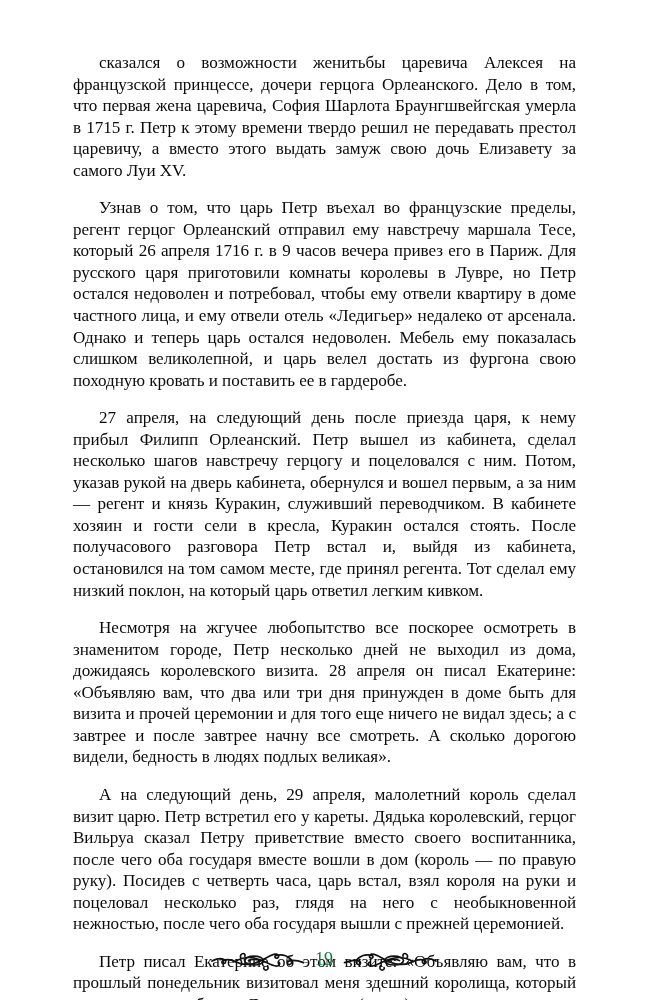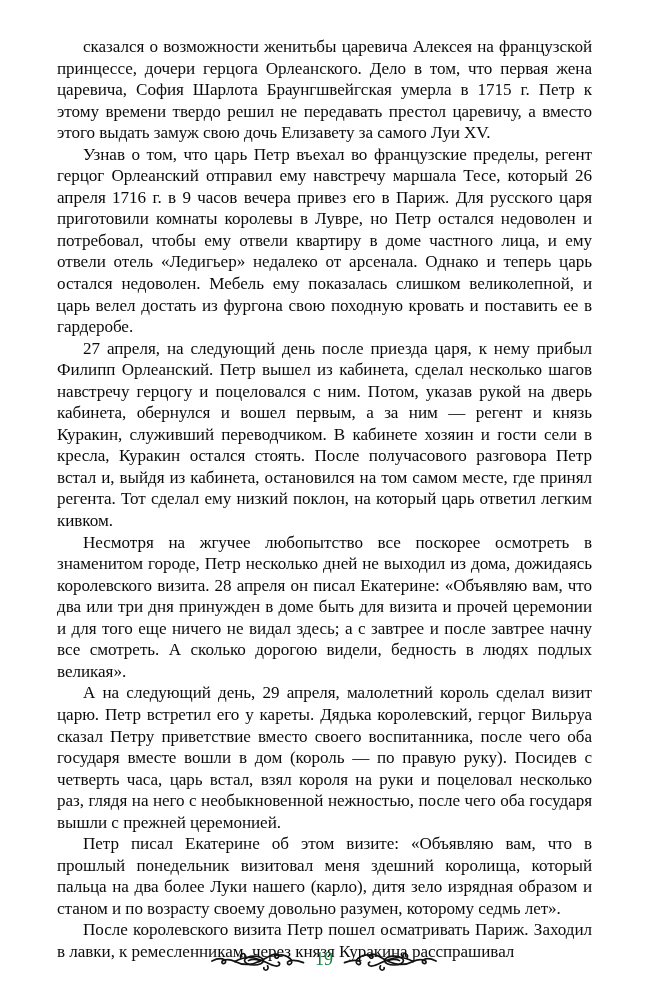--- a/index.html
+++ b/index.html
@@ -27,21 +27,21 @@
   }
 
   .text-column {
     position: absolute;
     left: 57px;
     top: 36px;
     width: 535px;
   }
 
   .para {
-    margin: 0;
+    margin: 16px;
     text-align: justify;
     text-justify: inter-word;
     text-indent: 26px;
     font-size: 17.1px;
     line-height: 21.55px;
     letter-spacing: -0.05px;
     word-spacing: 0px;
     hyphens: manual;
   }
 

